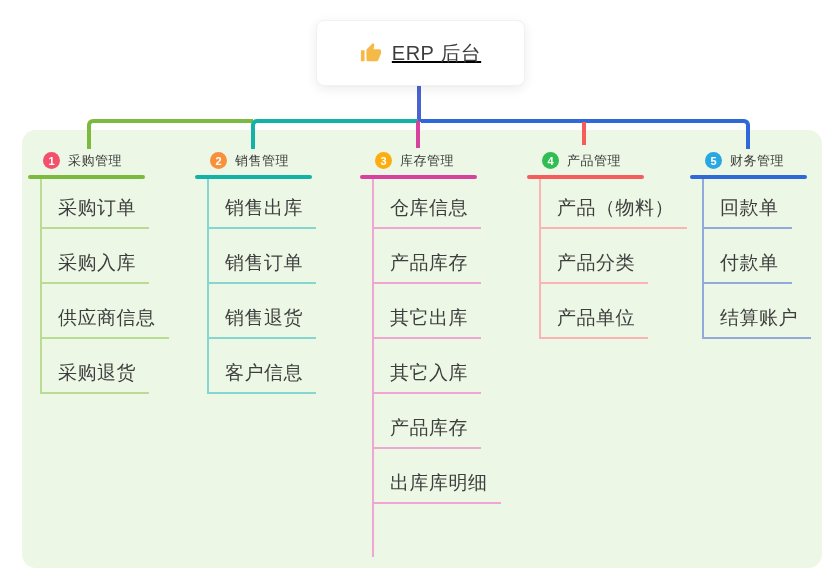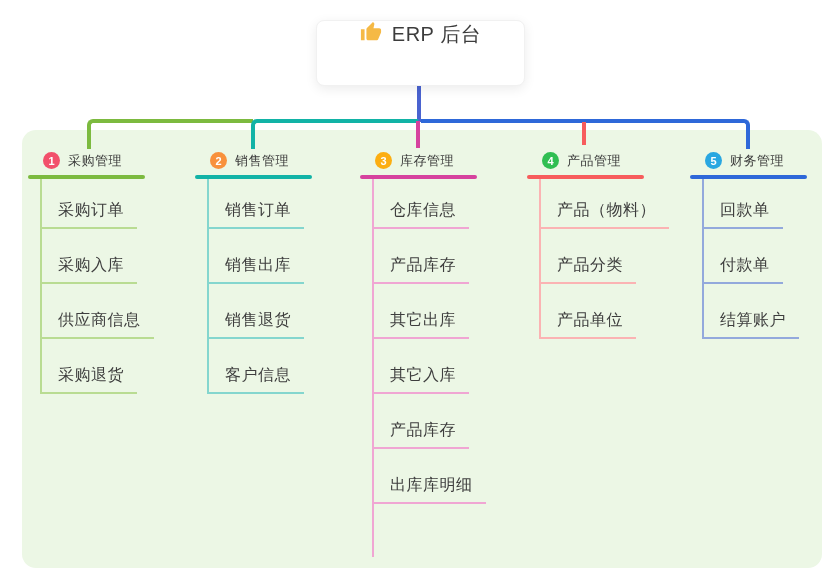--- a/index.html
+++ b/index.html
@@ -5,21 +5,21 @@
   html,body{margin:0;padding:0;background:#fff;font-family:"Liberation Sans","DejaVu Sans",sans-serif;}
   .stage{position:relative;width:839px;height:588px;background:#ffffff;overflow:hidden;}
 
   .panel{position:absolute;left:22px;top:130px;width:800px;height:438px;
          background:var(--panel,#ECF7E5);border-radius:14px;}
 
   
   .root-card{position:absolute;left:316px;top:20px;width:207px;height:64px;
              background:#fff;border:1px solid #f1f1f1;border-radius:8px;
              box-shadow:0 3px 12px rgba(0,0,0,.08);
-             display:flex;justify-content:center;gap:10px;}
+             display:flex;align-items:center;justify-content:center;gap:10px;text-decoration:underline;}
   .root-card .label{font-size:20px;font-weight:500;color:#3C3C3C;letter-spacing:.5px;}
   .thumb{width:22px;height:22px;flex:0 0 auto;}
 
   
   .conn{position:absolute;}
   .conn-root{left:417px;top:84px;width:4px;height:38px;background:var(--conn,#4A63D0);}
   .conn-elbow-left{border-top:4px solid var(--c);border-left:4px solid var(--c);
                    border-top-left-radius:6px;}
   .conn-elbow-right{border-top:4px solid var(--c);border-right:4px solid var(--c);
                     border-top-right-radius:6px;}
@@ -35,21 +35,21 @@
   .badge{flex:0 0 auto;width:17px;height:17px;margin-left:15px;margin-right:8px;
          border-radius:50%;background:var(--badge);color:#fff;font-size:11px;
          font-weight:bold;display:flex;align-items:center;justify-content:center;}
   .btitle{font-size:13px;font-weight:500;color:#3A3A3A;white-space:nowrap;letter-spacing:.5px;}
   .title-rule{width:117px;height:4px;border-radius:2px;background:var(--c);}
 
   .vline{position:absolute;left:12px;top:33px;width:2px;background:var(--light);}
   .children{position:absolute;left:12px;top:33px;}
   .child-row{height:55px;display:flex;align-items:flex-end;}
   .child-row:first-child{height:50.3px;}
-  .child{display:inline-block;white-space:nowrap;font-size:16px;color:#3E3E3E;
+  .child{display:inline-block;white-space:nowrap;font-size:19px;color:#3E3E3E;
          letter-spacing:.5px;padding:0 13px 6px 18px;border-bottom:2px solid var(--light);}
 </style>
 </head>
 <body>
 
 <div class="stage">
 
   <div class="panel"></div>
 
   <div class="conn conn-root"></div>
@@ -91,24 +91,24 @@
 
   <div class="branch" style="left: 195px; --c: #12B3A6; --light: #84D6CE; --badge: #F8913C;">
     <div class="title-row">
       <span class="badge">2</span>
       <span class="btitle">销售管理</span>
     </div>
     <div class="title-rule"></div>
     <div class="vline" style="height:214px"></div>
     <div class="children">
       <div class="child-row">
-          <span class="child">销售订单</span>
+          <span class="child">销售出库</span>
         </div>
       <div class="child-row">
-          <span class="child">销售出库</span>
+          <span class="child">销售订单</span>
         </div>
       <div class="child-row">
           <span class="child">销售退货</span>
         </div>
       <div class="child-row">
           <span class="child">客户信息</span>
         </div>
     </div>
   </div>
 

